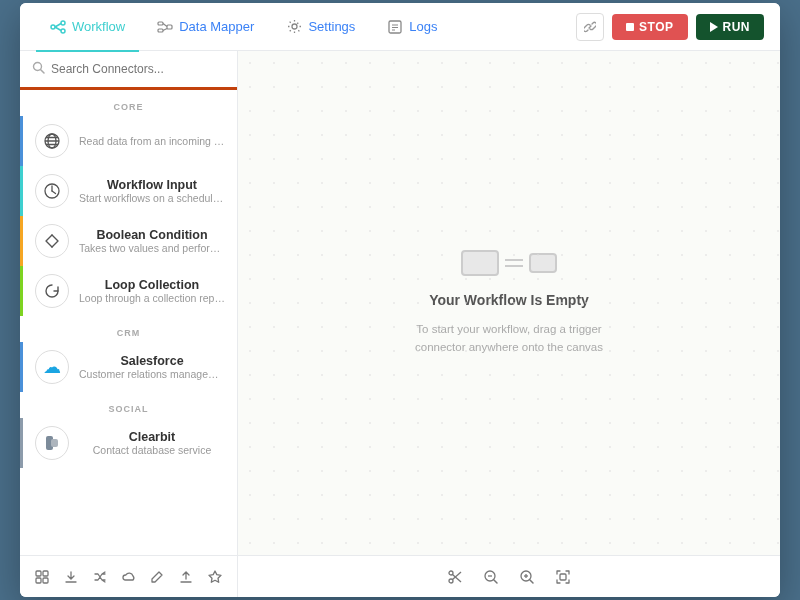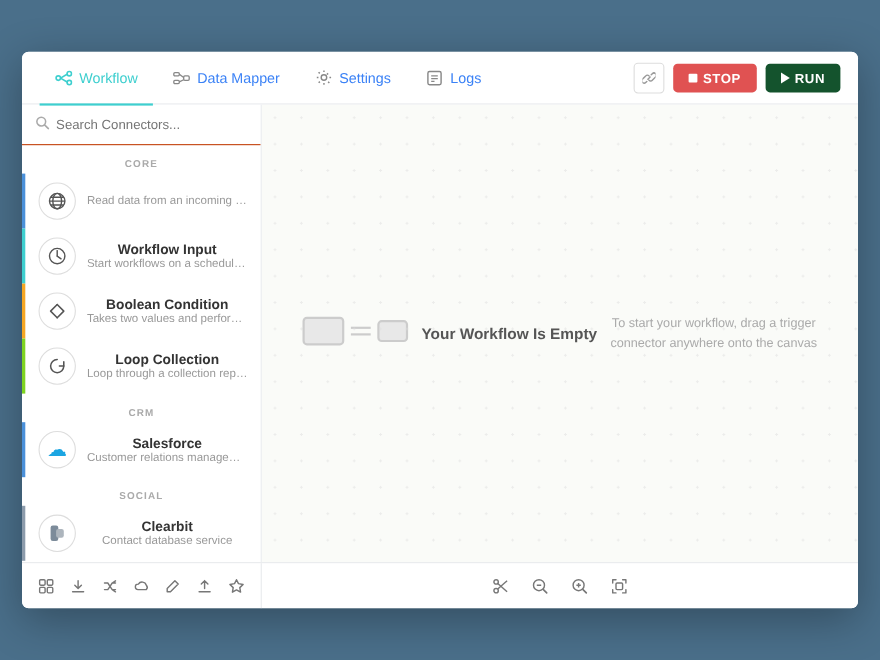--- a/index.html
+++ b/index.html
@@ -9,21 +9,21 @@
       height: 600px;
       overflow: hidden;
       font-family: -apple-system, BlinkMacSystemFont, 'Segoe UI', sans-serif;
       display: flex;
       align-items: center;
       justify-content: center;
     }
 
     .app-window {
       width: 760px;
-      height: 506px;
+      height: 594px;
       background: #f4f6f8;
       border-radius: 6px;
       box-shadow: 0 10px 40px rgba(0,0,0,0.3);
       display: flex;
       flex-direction: column;
       overflow: hidden;
       position: relative;
     }
 
     
@@ -154,21 +154,21 @@
       background: #fff;
       border-right: 1px solid #e8eaed;
       display: flex;
       flex-direction: column;
       flex-shrink: 0;
       overflow: hidden;
     }
 
     .search-bar {
       padding: 10px 12px;
-      border-bottom: 1px solid #c2410c;
+      border-bottom: 3px solid #c2410c;
       display: flex;
       align-items: center;
       gap: 6px;
     }
 
     .search-icon {
       color: #aaa;
       font-size: 13px;
     }
 
@@ -256,20 +256,21 @@
       display: flex;
       flex-direction: column;
       position: relative;
     }
 
     .canvas-content {
       flex: 1;
       display: flex;
       align-items: center;
       justify-content: center;
+      flex-direction: column;
       gap: 12px;
     }
 
     .empty-workflow-icon {
       display: flex;
       align-items: center;
       justify-content: center;
       gap: 6px;
       margin-bottom: 4px;
     }

